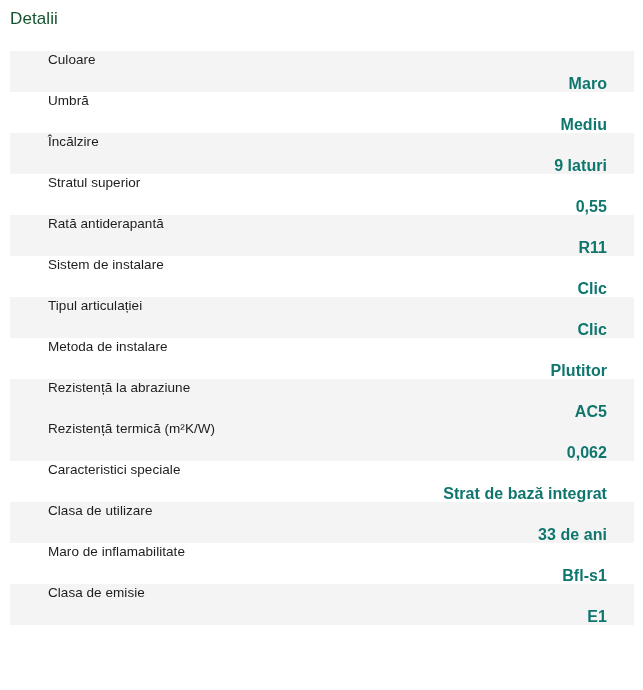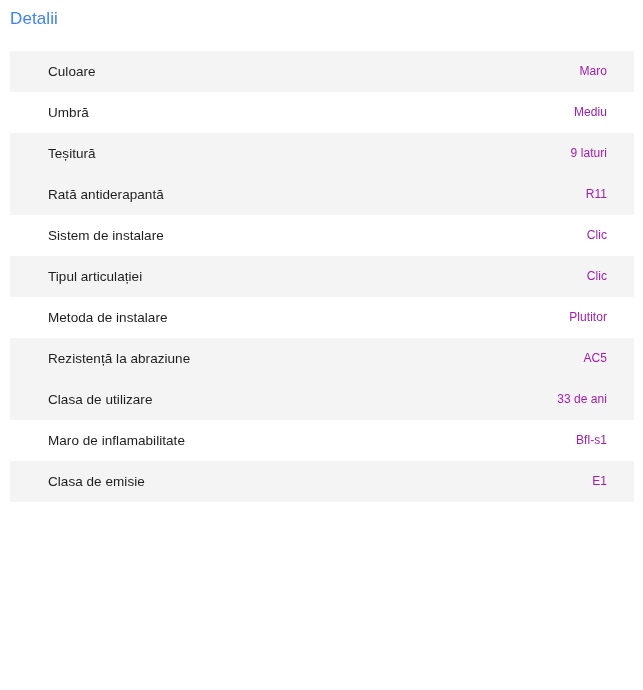--- a/index.html
+++ b/index.html
@@ -15,83 +15,88 @@
     -webkit-font-smoothing: antialiased;
     overflow: hidden;
   }
   .details-panel {
     width: 643px;
     padding: 0;
   }
   .panel-title {
     font-size: 17px;
     line-height: 22px;
-    color: #3b82f6;
+    color: #14532d;
     font-weight: 400;
     letter-spacing: 0.1px;
     padding: 8px 0 0 10px;
     margin: 0;
   }
   .spec-table {
     margin-top: 21px;
     width: 634px;
     border-collapse: collapse;
   }
   .spec-row {
     display: flex;
-    align-items: center;
     justify-content: space-between;
     height: 41px;
     padding: 0 26px 0 38px;
     margin-left: 10px;
     width: 624px;
+    flex-direction: column;
   }
   .spec-row.shaded {
     background: #f4f4f4;
   }
   .spec-row.plain {
     background: #ffffff;
   }
   .spec-label {
     font-size: 13.5px;
     line-height: 18px;
     color: #1d1d1d;
     letter-spacing: 0.05px;
     text-align: left;
     white-space: nowrap;
   }
   .spec-value {
-    font-size: 12px;
+    font-size: 16px;
     line-height: 17px;
-    color: #a21caf;
+    color: #0f766e;
     letter-spacing: 0.05px;
     text-align: right;
     white-space: nowrap;
     padding-right: 1px;
+    font-weight: bold;
   }
 </style>
 </head>
 <body>
 
 <div class="details-panel">
 
   <h2 class="panel-title">Detalii</h2>
 
   <div class="spec-table">
       <div class="spec-row shaded">
         <span class="spec-label">Culoare</span>
         <span class="spec-value">Maro</span>
       </div>
       <div class="spec-row plain">
         <span class="spec-label">Umbră</span>
         <span class="spec-value">Mediu</span>
       </div>
       <div class="spec-row shaded">
-        <span class="spec-label">Teșitură</span>
+        <span class="spec-label">Încălzire</span>
         <span class="spec-value">9 laturi</span>
+      </div>
+      <div class="spec-row plain">
+        <span class="spec-label">Stratul superior</span>
+        <span class="spec-value">0,55</span>
       </div>
       <div class="spec-row shaded">
         <span class="spec-label">Rată antiderapantă</span>
         <span class="spec-value">R11</span>
       </div>
       <div class="spec-row plain">
         <span class="spec-label">Sistem de instalare</span>
         <span class="spec-value">Clic</span>
       </div>
       <div class="spec-row shaded">
@@ -100,20 +105,28 @@
       </div>
       <div class="spec-row plain">
         <span class="spec-label">Metoda de instalare</span>
         <span class="spec-value">Plutitor</span>
       </div>
       <div class="spec-row shaded">
         <span class="spec-label">Rezistență la abraziune</span>
         <span class="spec-value">AC5</span>
       </div>
       <div class="spec-row shaded">
+        <span class="spec-label">Rezistență termică (m²K/W)</span>
+        <span class="spec-value">0,062</span>
+      </div>
+      <div class="spec-row plain">
+        <span class="spec-label">Caracteristici speciale</span>
+        <span class="spec-value">Strat de bază integrat</span>
+      </div>
+      <div class="spec-row shaded">
         <span class="spec-label">Clasa de utilizare</span>
         <span class="spec-value">33 de ani</span>
       </div>
       <div class="spec-row plain">
         <span class="spec-label">Maro de inflamabilitate</span>
         <span class="spec-value">Bfl-s1</span>
       </div>
       <div class="spec-row shaded">
         <span class="spec-label">Clasa de emisie</span>
         <span class="spec-value">E1</span>

